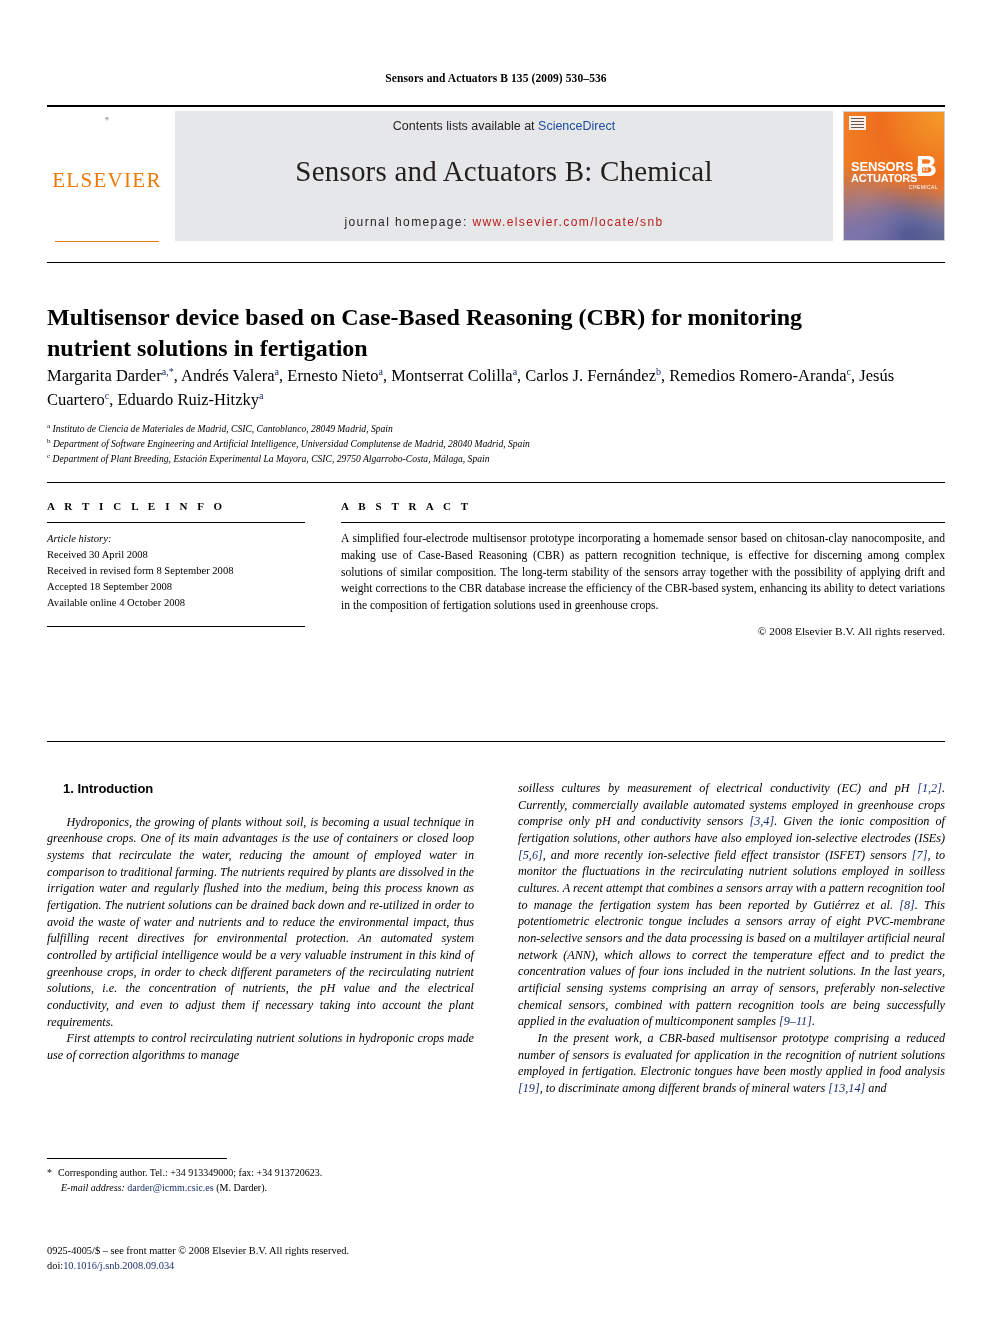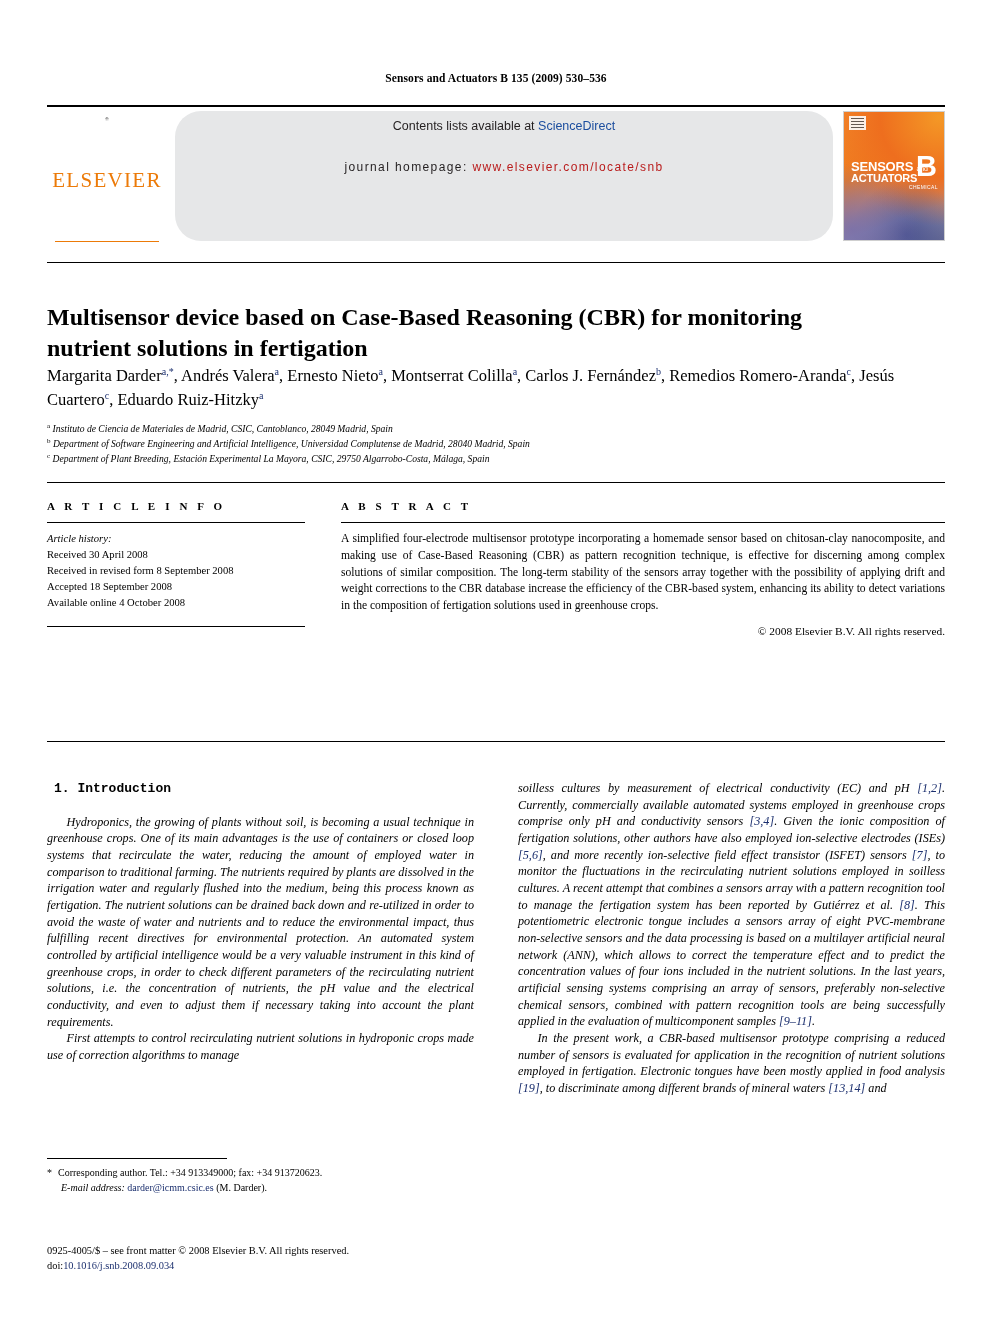--- a/index.html
+++ b/index.html
@@ -83,21 +83,20 @@
   .journal-band {
     flex: 1 1 auto;
     background: #e6e7e8;
     margin: 0 10px 0 8px;
     display: flex;
     flex-direction: column;
     align-items: center;
     justify-content: flex-start;
     padding-top: 8px;
     position: relative;
-    border-radius: 26px;
   }
   .contents-line {
     font-family: "Liberation Sans", sans-serif;
     font-size: 12.5px;
     color: #231f20;
   }
   .contents-line .sd {
     color: #1b4d9e;
   }
   .journal-title {
@@ -295,24 +294,24 @@
     top: 780px;
     width: 427px;
     font-family: "Liberation Serif", serif;
     font-size: 12.2px;
     line-height: 1.365;
     text-align: justify;
   }
   .col-left  { left: 47px;  height: 372px; }
   .col-right { left: 518px; height: 440px; }
   .col h2 {
-    font-family: Liberation Mono, monospace;
+    font-family: Liberation Sans, sans-serif;
     font-size: 13px;
     font-weight: bold;
-    margin: 0 0 16px 7px;
+    margin: 0 0 16px 16px;
   }
   .col p { margin: 0; text-indent: 1.6em; font-style: italic; }
   .ref { color: #1b2f6e; }
 
   
   .foot-rule {
     position: absolute;
     top: 1158px;
     left: 47px;
     width: 180px;
@@ -374,20 +373,21 @@
           </g>
         </svg>
         <div class="elsevier-word">ELSEVIER</div>
         <div class="elsevier-rule"></div>
       </div>
 
       <div class="journal-band">
         <div class="contents-line">
           <span>Contents lists available at </span><span class="sd">ScienceDirect</span>
         </div>
+        <div class="journal-title">Sensors and Actuators B: Chemical</div>
         <div class="homepage-line">
           <span>journal homepage: </span><span class="url">www.elsevier.com/locate/snb</span>
         </div>
       </div>
 
       <div class="cover">
         <div class="cover-grad"></div>
         <div class="cover-badge"></div>
         <div class="cover-text">
           <div class="l1"><span>SENSORS</span> <span class="and">and</span></div>

